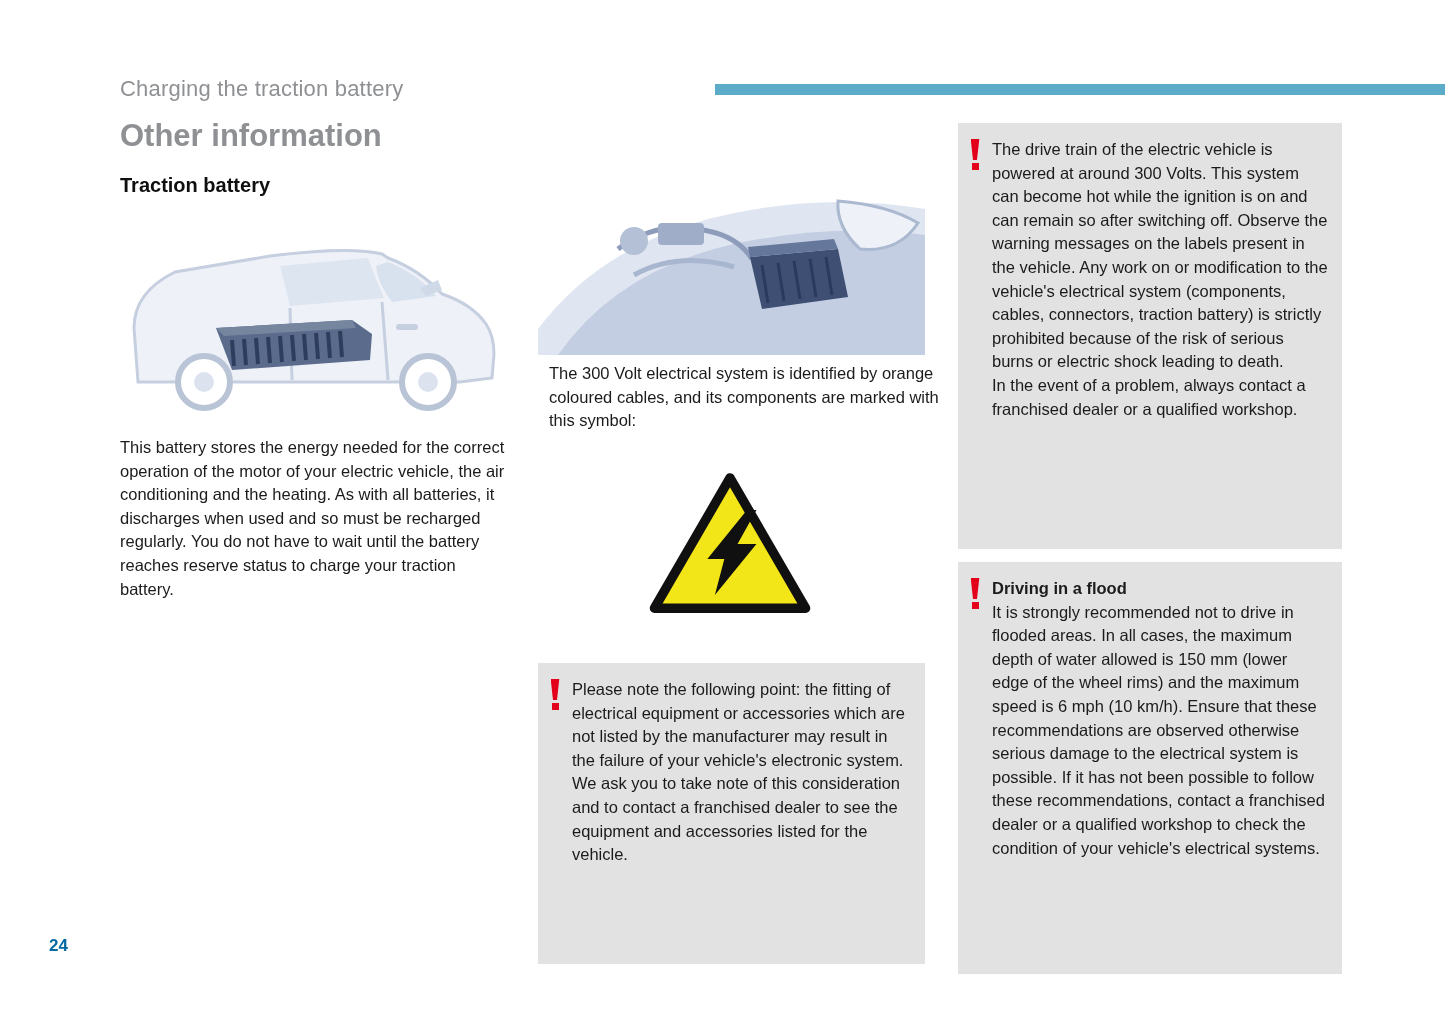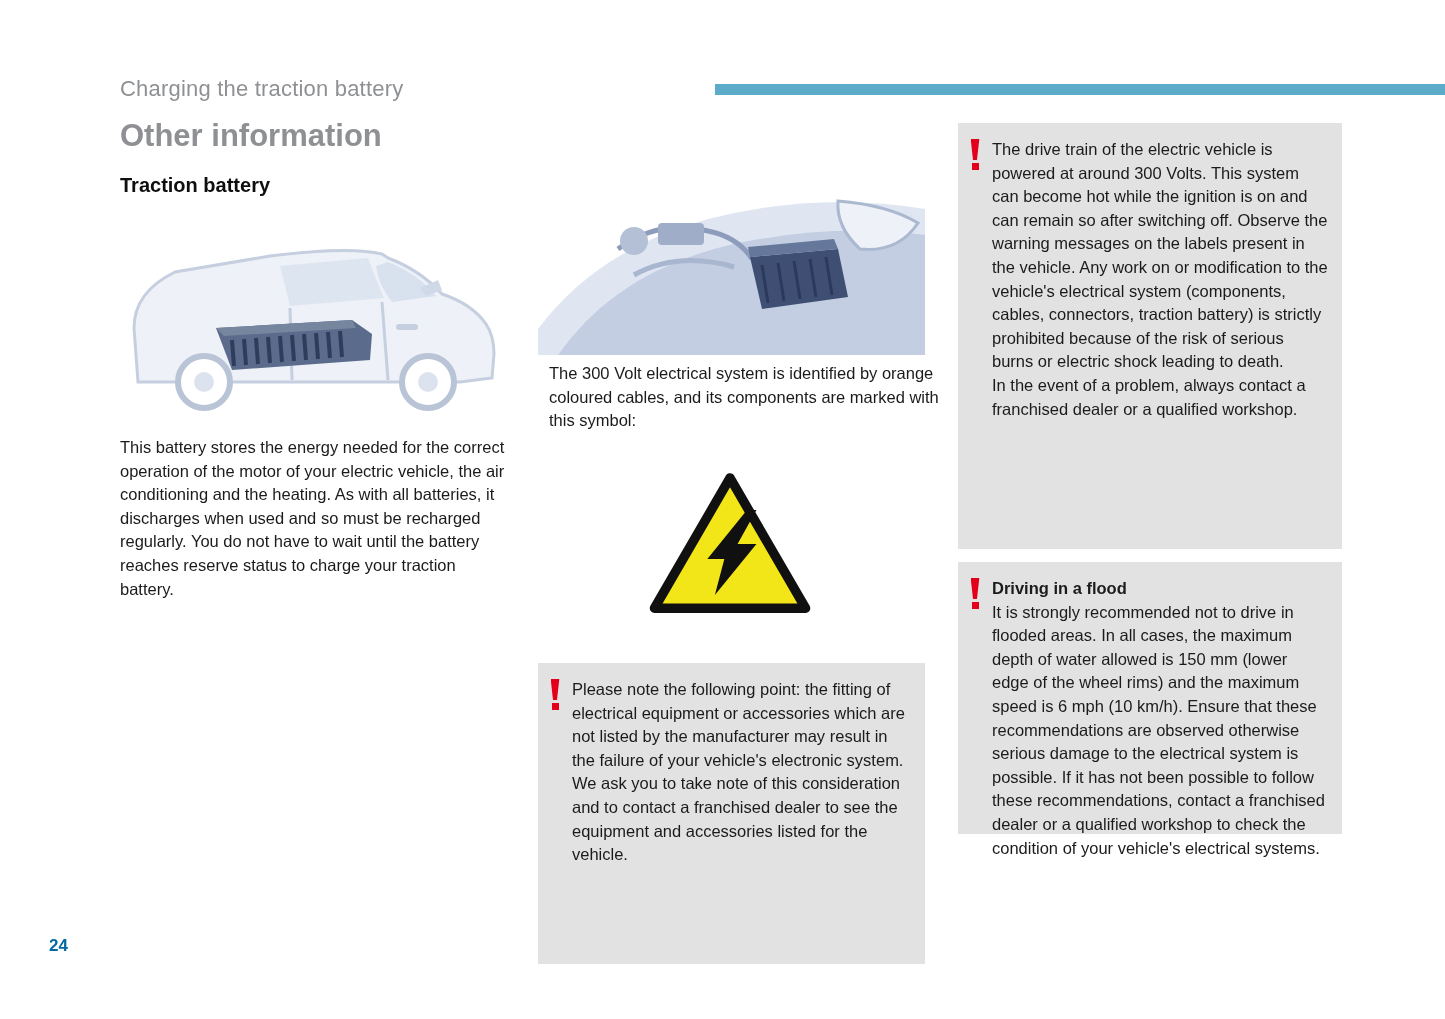--- a/index.html
+++ b/index.html
@@ -30,21 +30,21 @@
   .illu-engine{left:538px;top:179px;width:387px;height:176px;}
   .hv-triangle{left:645px;top:466px;width:170px;height:156px;}
   .warn-box{
     background:var(--box-gray);
     padding:15px 14px 14px 34px;
   }
   .warn-box .body-text{white-space:pre-line;}
   .wb-left{left:120px;top:676px;width:385px;height:118px;}
   .wb-mid{left:538px;top:631px;width:387px;height:301px;margin-top:32px;}
   .wb-right1{left:958px;top:123px;width:384px;height:426px;}
-  .wb-right2{left:958px;top:562px;width:384px;height:272px;}
+  .wb-right2{left:958px;top:562px;width:384px;height:412px;}
   .box-title{font-size:16.5px;line-height:23.6px;font-weight:700;}
   .excl{position:absolute;left:12px;top:16px;width:10px;height:33px;display:block;}
   .excl .bar{display:block;width:9px;height:21px;margin:0 auto;background:var(--warning-red);
     clip-path:polygon(2% 0,98% 0,72% 100%,28% 100%);}
   .excl .dot{display:block;width:7px;height:7px;margin:3px auto 0;background:var(--warning-red);}
   .page-number{left:49px;top:936px;font-size:17px;font-weight:700;color:#0369a1;}
   svg{display:block;}
 </style>
 </head>
 <body>

